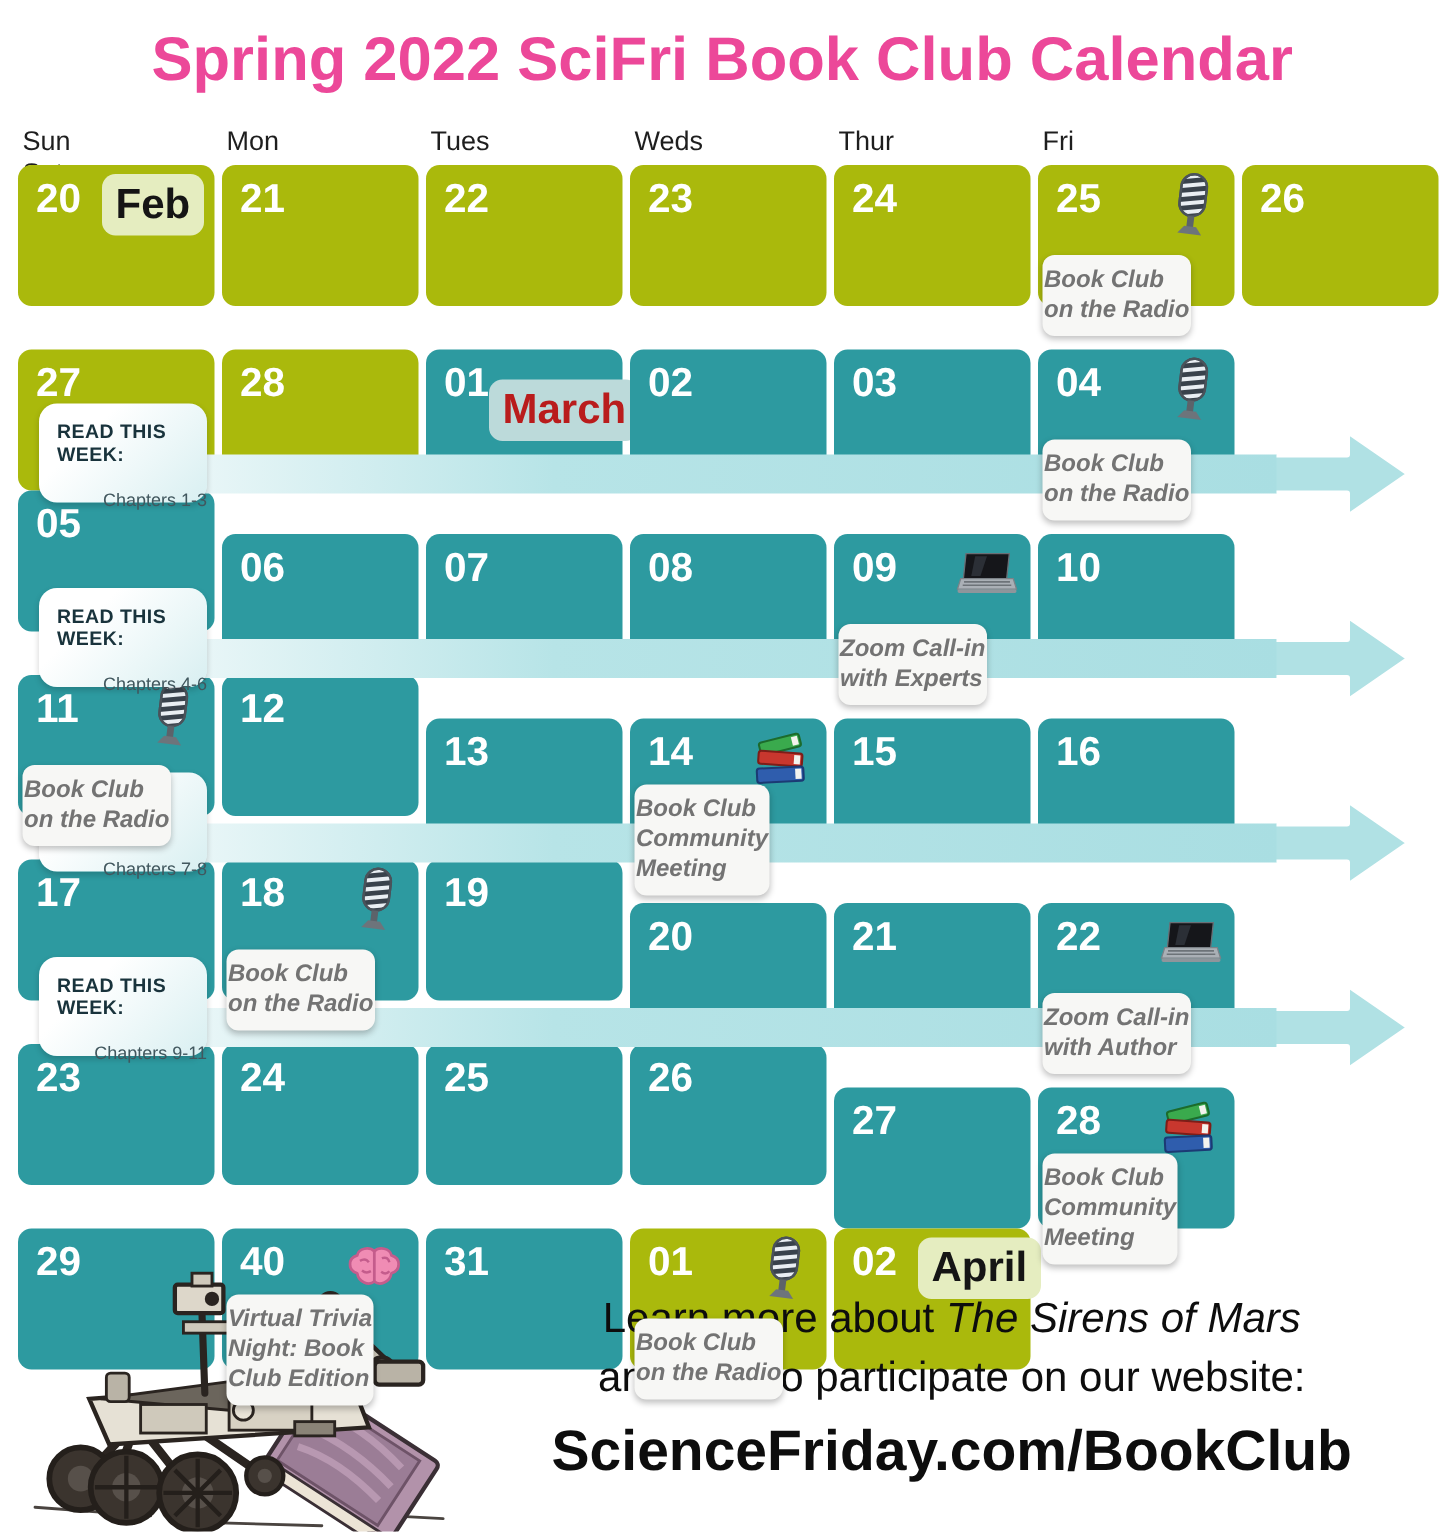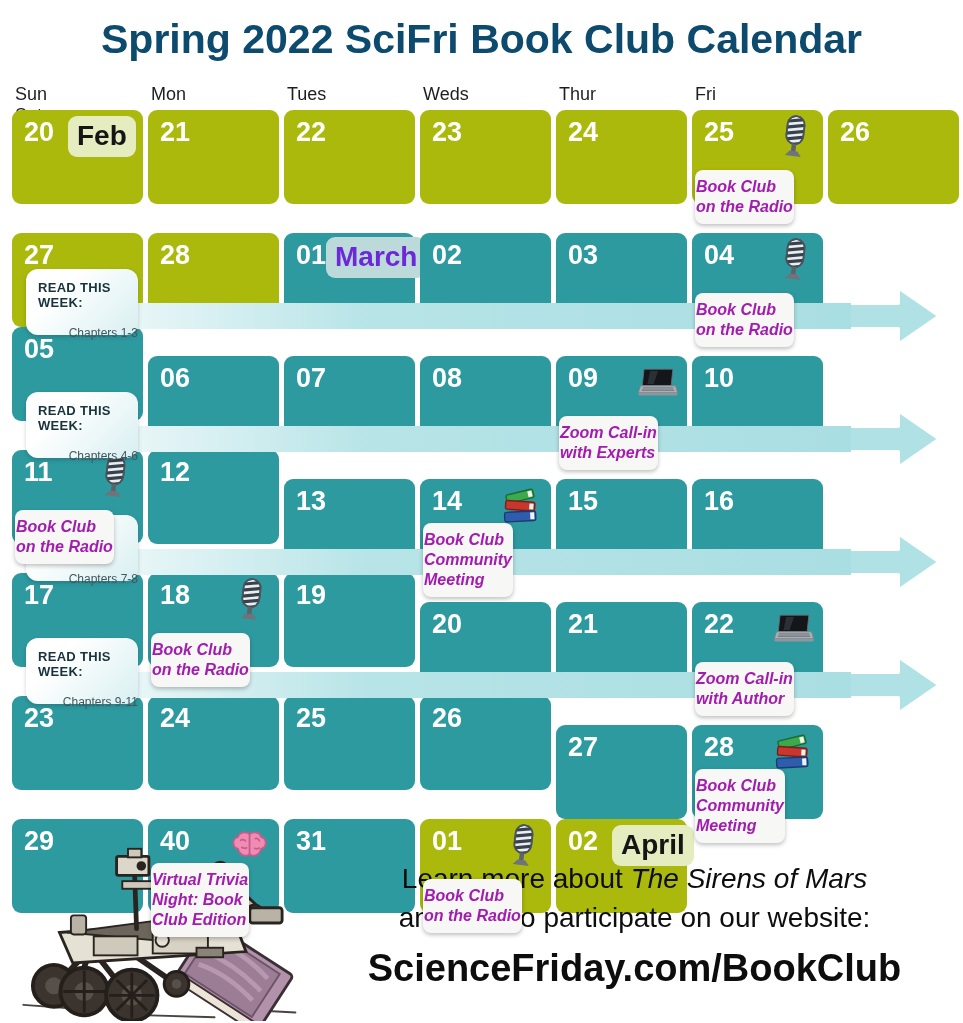--- a/index.html
+++ b/index.html
@@ -3,21 +3,21 @@
 <meta charset="utf-8">
 <style>
   html,body{margin:0;padding:0;}
   body{
     width:963px;height:1023px;position:relative;background:#ffffff;
     font-family:"Liberation Sans","DejaVu Sans",sans-serif;
     overflow:hidden;
   }
   .title{
     position:absolute;top:16px;left:0;width:963px;text-align:center;
-    font-size:41px;font-weight:bold;color:#0c4a6e;letter-spacing:0px;margin:0;
+    font-size:41px;font-weight:bold;color:#ec4899;letter-spacing:0px;margin:0;
   }
   .dayrow{position:absolute;top:84px;left:12px;width:947px;height:24px;}
   .dayname{
     display:inline-block;width:136px;font-size:18px;color:#1e1e1e;
     vertical-align:top;padding-left:3px;box-sizing:border-box;
   }
   .calendar{position:absolute;top:110px;left:12px;width:947px;}
   .week{position:relative;width:947px;height:117px;margin-bottom:6px;}
   .day{
     position:relative;float:left;width:131px;height:94px;margin-right:5px;
@@ -27,26 +27,26 @@
   .m-feb,.m-april{background:#aab90c;}
   .m-march{background:#2d9aa0;}
   .num{
     position:absolute;top:7px;left:12px;font-size:27px;font-weight:bold;color:#ffffff;
   }
   .badge{
     position:absolute;top:6px;font-size:28px;font-weight:bold;line-height:1;
     padding:6px 9px 7px;border-radius:9px;white-space:nowrap;
   }
   .badge-green{background:#e5edc0;color:#151515;left:56px;}
-  .badge-teal{background:#bcdada;color:#6d28d9;left:42px;top:4px;}
+  .badge-teal{background:#bcdada;color:#b91c1c;left:42px;top:20px;}
   .cellicon{position:absolute;top:4px;right:8px;width:42px;height:48px;z-index:1;}
   .cellicon svg{width:100%;height:100%;}
   .event-box{
     position:absolute;left:3px;top:60px;z-index:4;background:#f7f7f5;border-radius:8px;
-    padding:7px 1px;font-size:16px;font-weight:bold;font-style:italic;color:#a21caf;
+    padding:7px 1px;font-size:16px;font-weight:bold;font-style:italic;color:#737373;
     line-height:1.25;white-space:pre-line;box-shadow:0 2px 4px rgba(0,0,0,0.25);
   }
   .event-box.ev3{top:44px;}
   .band{
     position:absolute;top:70px;height:26px;left:96px;width:746px;z-index:2;
     background:linear-gradient(90deg,#eef8f9,#b7e4e7 35%,#a9dee2);
   }
   .arrowtip{position:absolute;top:51px;left:839px;width:92px;height:64px;z-index:2;}
   .readbox{
     position:absolute;left:14px;top:36px;width:112px;height:66px;z-index:3;

